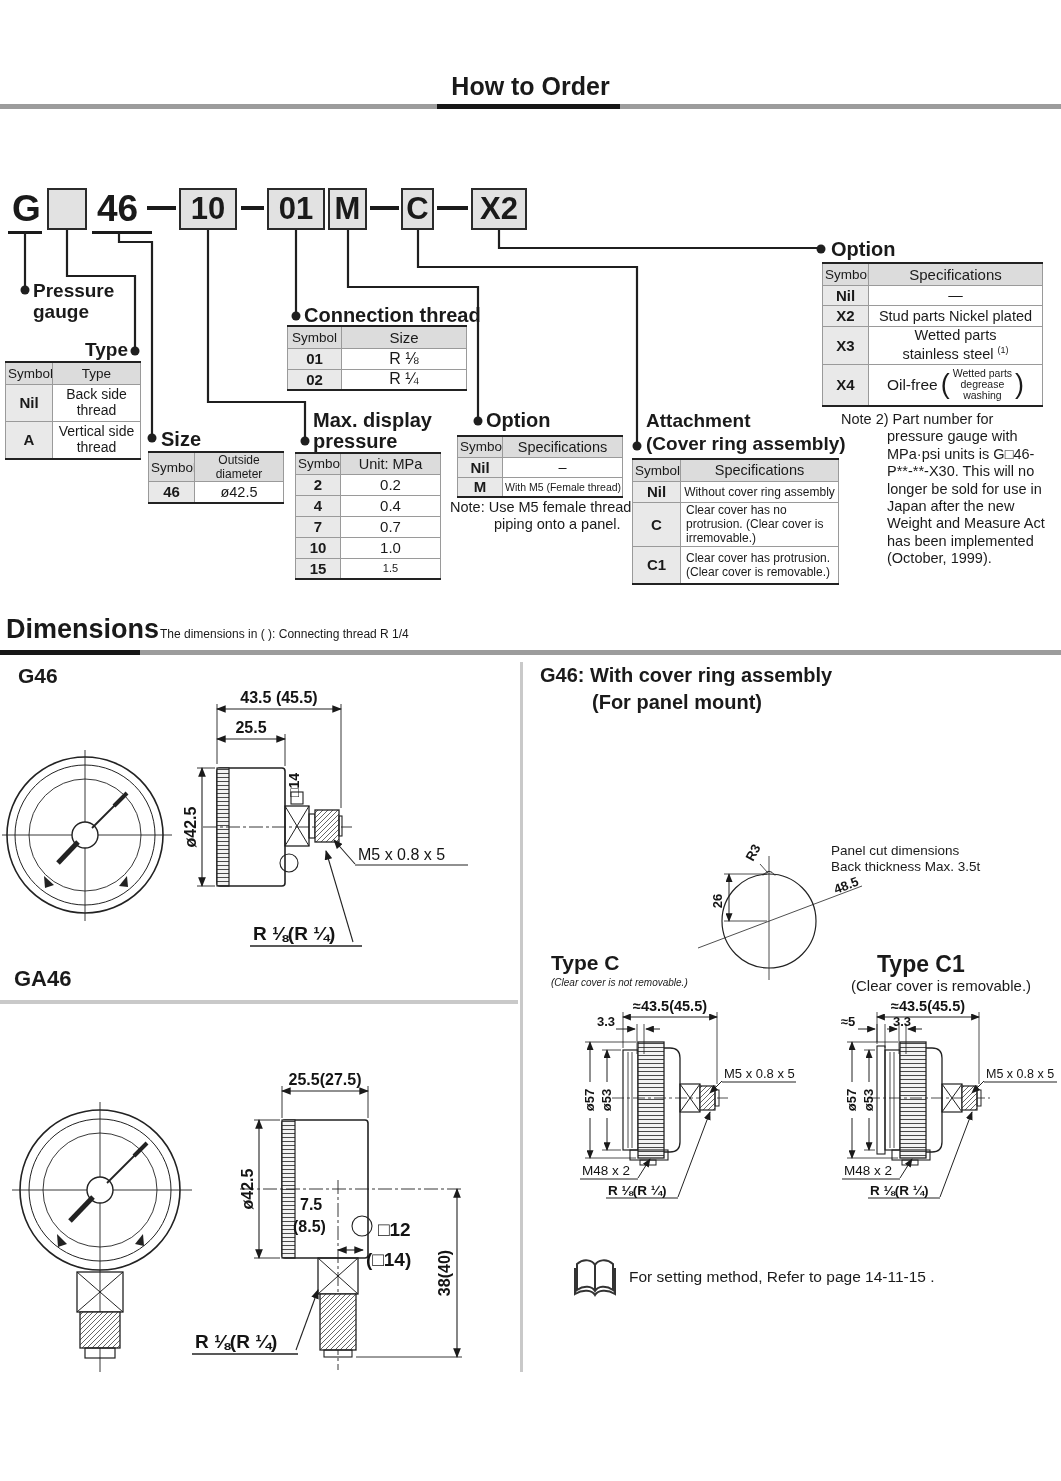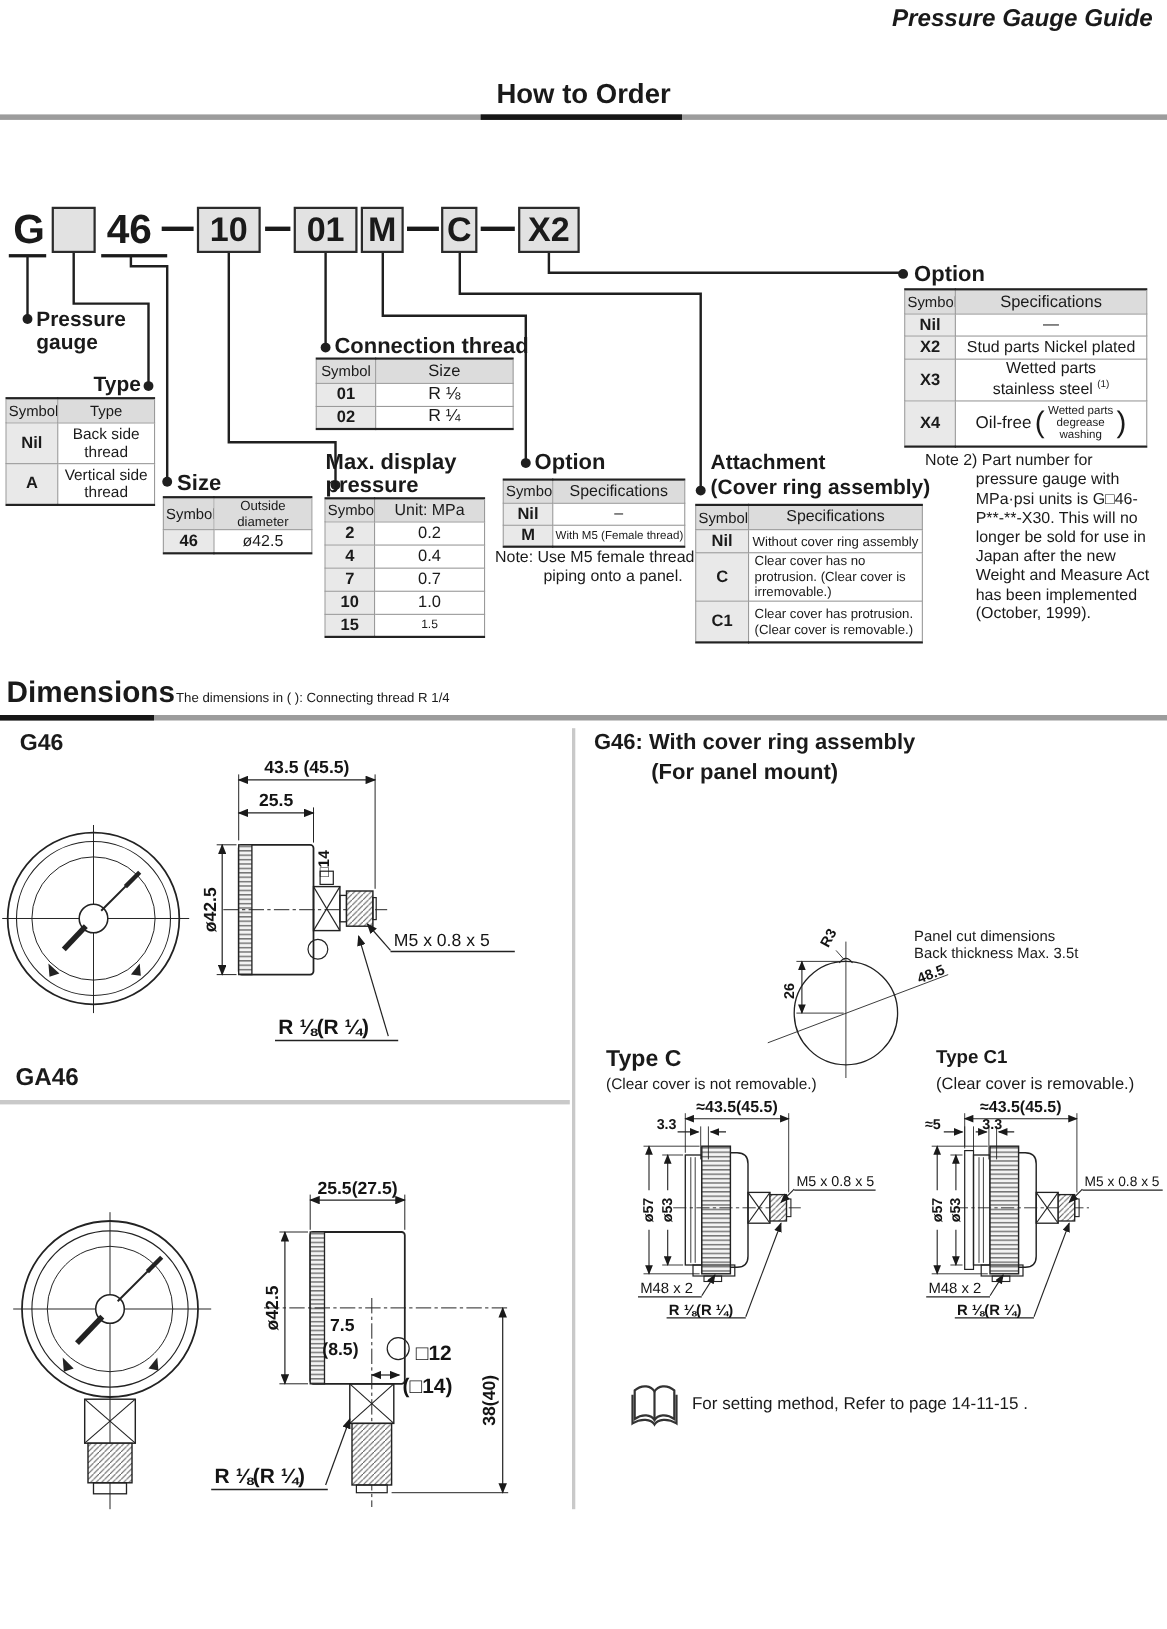--- a/index.html
+++ b/index.html
@@ -47,21 +47,20 @@
         <rect width="5" height="5" fill="#ffffff"></rect>
         <line x1="0" y1="5" x2="5" y2="0" stroke="#555" stroke-width="0.9"></line>
       </pattern>
       <marker id="dar" viewBox="0 0 10 8" refX="9" refY="4" markerWidth="9" markerHeight="7" orient="auto-start-reverse">
         <path d="M0,0 L10,4 L0,8 z" fill="#1a1a1a"></path>
       </marker>
     </defs>
   </svg>
 
   
-  <div class="abs guide-title" style="left:540px;top:4px;width:508px;">Pressure Gauge Guide</div>
   <div class="abs hto-heading" style="left:0;top:72px;width:1061px;">How to Order</div>
   <div class="abs rule" style="left:0;top:104px;width:1061px;">
     <div class="rule-black" style="left:437px;width:183px;"></div>
   </div>
 
   
   <div class="abs pn-char" style="left:12px;top:190px;">G</div>
   <div class="abs pn-ul" style="left:8px;top:231px;width:34px;"></div>
   <div class="abs pn-box" style="left:47px;top:188px;width:40px;height:42px;"></div>
   <div class="abs pn-char" style="left:97px;top:190px;">46</div>
@@ -101,21 +100,21 @@
   </svg>
 
   
   <div class="abs lbl" style="left:33px;top:281px;font-size:19px;">
     <div>Pressure</div>
     <div>gauge</div>
   </div>
   <div class="abs lbl" style="left:40px;top:340px;width:88px;font-size:19px;text-align:right;">Type</div>
   <div class="abs lbl" style="left:161px;top:429px;font-size:20px;">Size</div>
   <div class="abs lbl" style="left:304px;top:305px;font-size:20px;">Connection thread</div>
-  <div class="abs lbl" style="left:296px;top:410px;font-size:20px;line-height:21px;">
+  <div class="abs lbl" style="left:313px;top:410px;font-size:20px;line-height:21px;">
     <div>Max. display</div>
     <div>pressure</div>
   </div>
   <div class="abs lbl" style="left:486px;top:410px;font-size:20px;">Option</div>
   <div class="abs lbl" style="left:646px;top:409px;font-size:19px;line-height:23px;">
     <div>Attachment</div>
     <div>(Cover ring assembly)</div>
   </div>
   <div class="abs lbl" style="left:831px;top:239px;font-size:20px;">Option</div>
 
@@ -394,21 +393,21 @@
     <text class="dims" x="82" y="81" text-anchor="middle" transform="rotate(-90 82 81)">26</text>
     <text class="dims" x="196" y="74" transform="rotate(-21 196 74)">48.5</text>
   </svg>
   <div class="abs" style="left:831px;top:843px;font-size:13.5px;line-height:16px;">
     <div>Panel cut dimensions</div>
     <div>Back thickness Max. 3.5t</div>
   </div>
 
   
   <div class="abs b" style="left:551px;top:951px;font-size:21px;">Type C</div>
-  <div class="abs" style="left:551px;top:977px;font-size:14px;">(Clear cover is not removable.)</div>
+  <div class="abs" style="left:551px;top:977px;font-size:10px;font-style:italic;">(Clear cover is not removable.)</div>
 
   <svg class="abs" style="left:540px;top:998px;" width="260" height="207" viewBox="0 0 260 207">
     <g fill="none" stroke="#222" stroke-width="1">
       <rect x="83" y="52" width="15" height="100" stroke-width="1.2"></rect>
       <line x1="88" y1="54" x2="88" y2="150" stroke-width="0.8"></line>
       <line x1="92" y1="54" x2="92" y2="150" stroke-width="0.8"></line>
       <rect x="98" y="44" width="26" height="116" fill="url(#knurl)" stroke-width="1.3"></rect>
       <path d="M124,50 H130 Q140,50 140,60 V144 Q140,154 130,154 H124" stroke-width="1.3"></path>
       <rect x="90" y="152" width="38" height="10" stroke-width="1.1"></rect>
       <rect x="100" y="162" width="16" height="5" stroke-width="1"></rect>
@@ -445,21 +444,21 @@
     <text x="130" y="13" text-anchor="middle" style="font-size:14.5px;font-weight:bold;">≈43.5(45.5)</text>
     <text x="66" y="28" text-anchor="middle" class="dims">3.3</text>
     <text x="54" y="102" text-anchor="middle" transform="rotate(-90 54 102)" class="dims">ø57</text>
     <text x="71" y="102" text-anchor="middle" transform="rotate(-90 71 102)" class="dims">ø53</text>
     <text x="184" y="80" style="font-size:13px;">M5 x 0.8 x 5</text>
     <text x="42" y="177" style="font-size:13.5px;">M48 x 2</text>
     <text x="68" y="197" style="font-size:13.5px;font-weight:bold;">R ⅛(R ¼)</text>
   </svg>
 
   
-  <div class="abs b" style="left:851px;top:951px;font-size:17px;">Type C1</div>
+  <div class="abs b" style="left:877px;top:951px;font-size:23px;">Type C1</div>
   <div class="abs" style="left:851px;top:977px;font-size:15px;">(Clear cover is removable.)</div>
 
   <svg class="abs" style="left:802px;top:998px;" width="259" height="207" viewBox="0 0 259 207">
     <g fill="none" stroke="#222" stroke-width="1">
       <rect x="75" y="48" width="8" height="108" stroke-width="1.1"></rect>
       <rect x="83" y="52" width="15" height="100" stroke-width="1.2"></rect>
       <line x1="88" y1="54" x2="88" y2="150" stroke-width="0.8"></line>
       <line x1="92" y1="54" x2="92" y2="150" stroke-width="0.8"></line>
       <rect x="98" y="44" width="26" height="116" fill="url(#knurl)" stroke-width="1.3"></rect>
       <path d="M124,50 H130 Q140,50 140,60 V144 Q140,154 130,154 H124" stroke-width="1.3"></path>

